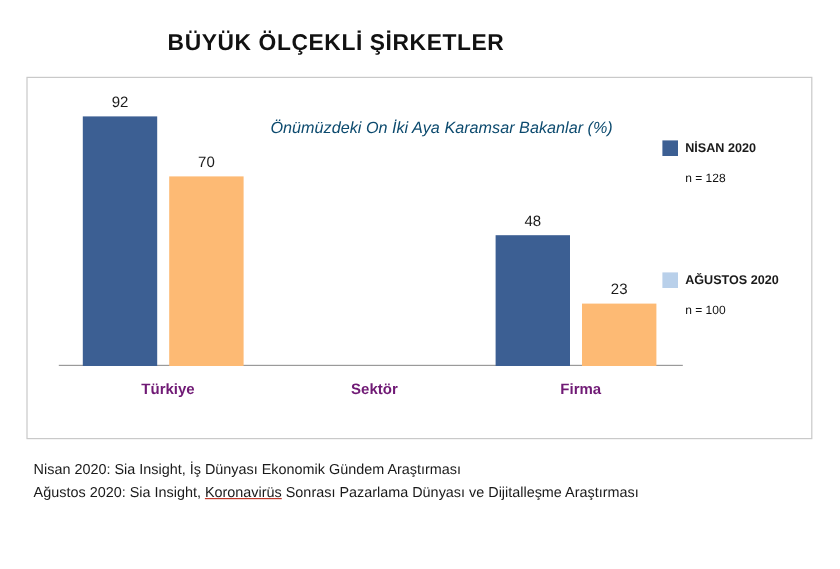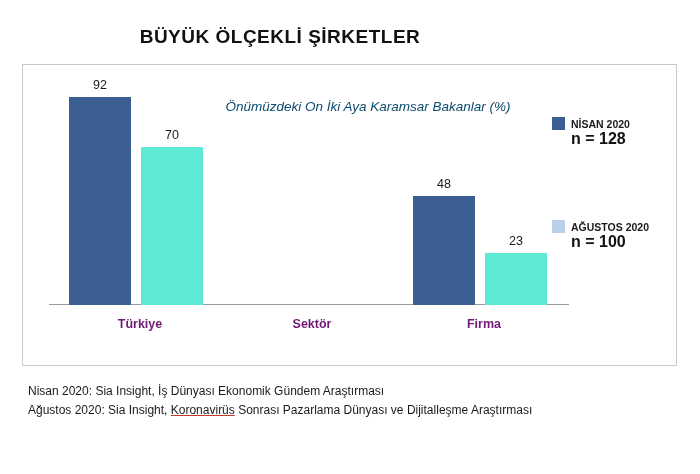--- a/index.html
+++ b/index.html
@@ -77,21 +77,21 @@
   .group.g0 { left: 6px; }
   .group.g1 { left: 178px; }
   .group.g2 { left: 350px; }
 
   .bar {
     position: absolute;
     bottom: 0;
     width: 62px;
   }
   .bar.dark { background: #3c5f93; left: 14px; }
-  .bar.light { background: #5eead4; left: 86px; }
+  .bar.light { background: #fdba74; left: 86px; }
 
   .bar-value {
     position: absolute;
     top: -19px;
     left: 0;
     width: 62px;
     text-align: center;
     font-size: 12.5px;
     color: #1a1a1a;
   }
@@ -131,23 +131,24 @@
   }
   .swatch.dark { background: #3c5f93; }
   .swatch.light { background: #b9d0ea; }
   .legend-label {
     font-size: 10.5px;
     font-weight: bold;
     color: #1a1a1a;
     white-space: nowrap;
   }
   .legend-n {
+    margin-top: 14px;
     margin-left: 19px;
-    font-size: 16px;
-    font-weight: bold;
+    font-size: 10px;
+    font-weight: normal;
     color: #111111;
   }
   .legend-entry.second { margin-top: 72px; }
 
   .footnotes {
     position: absolute;
     left: 28px;
     top: 382px;
     width: 640px;
     font-size: 12px;

